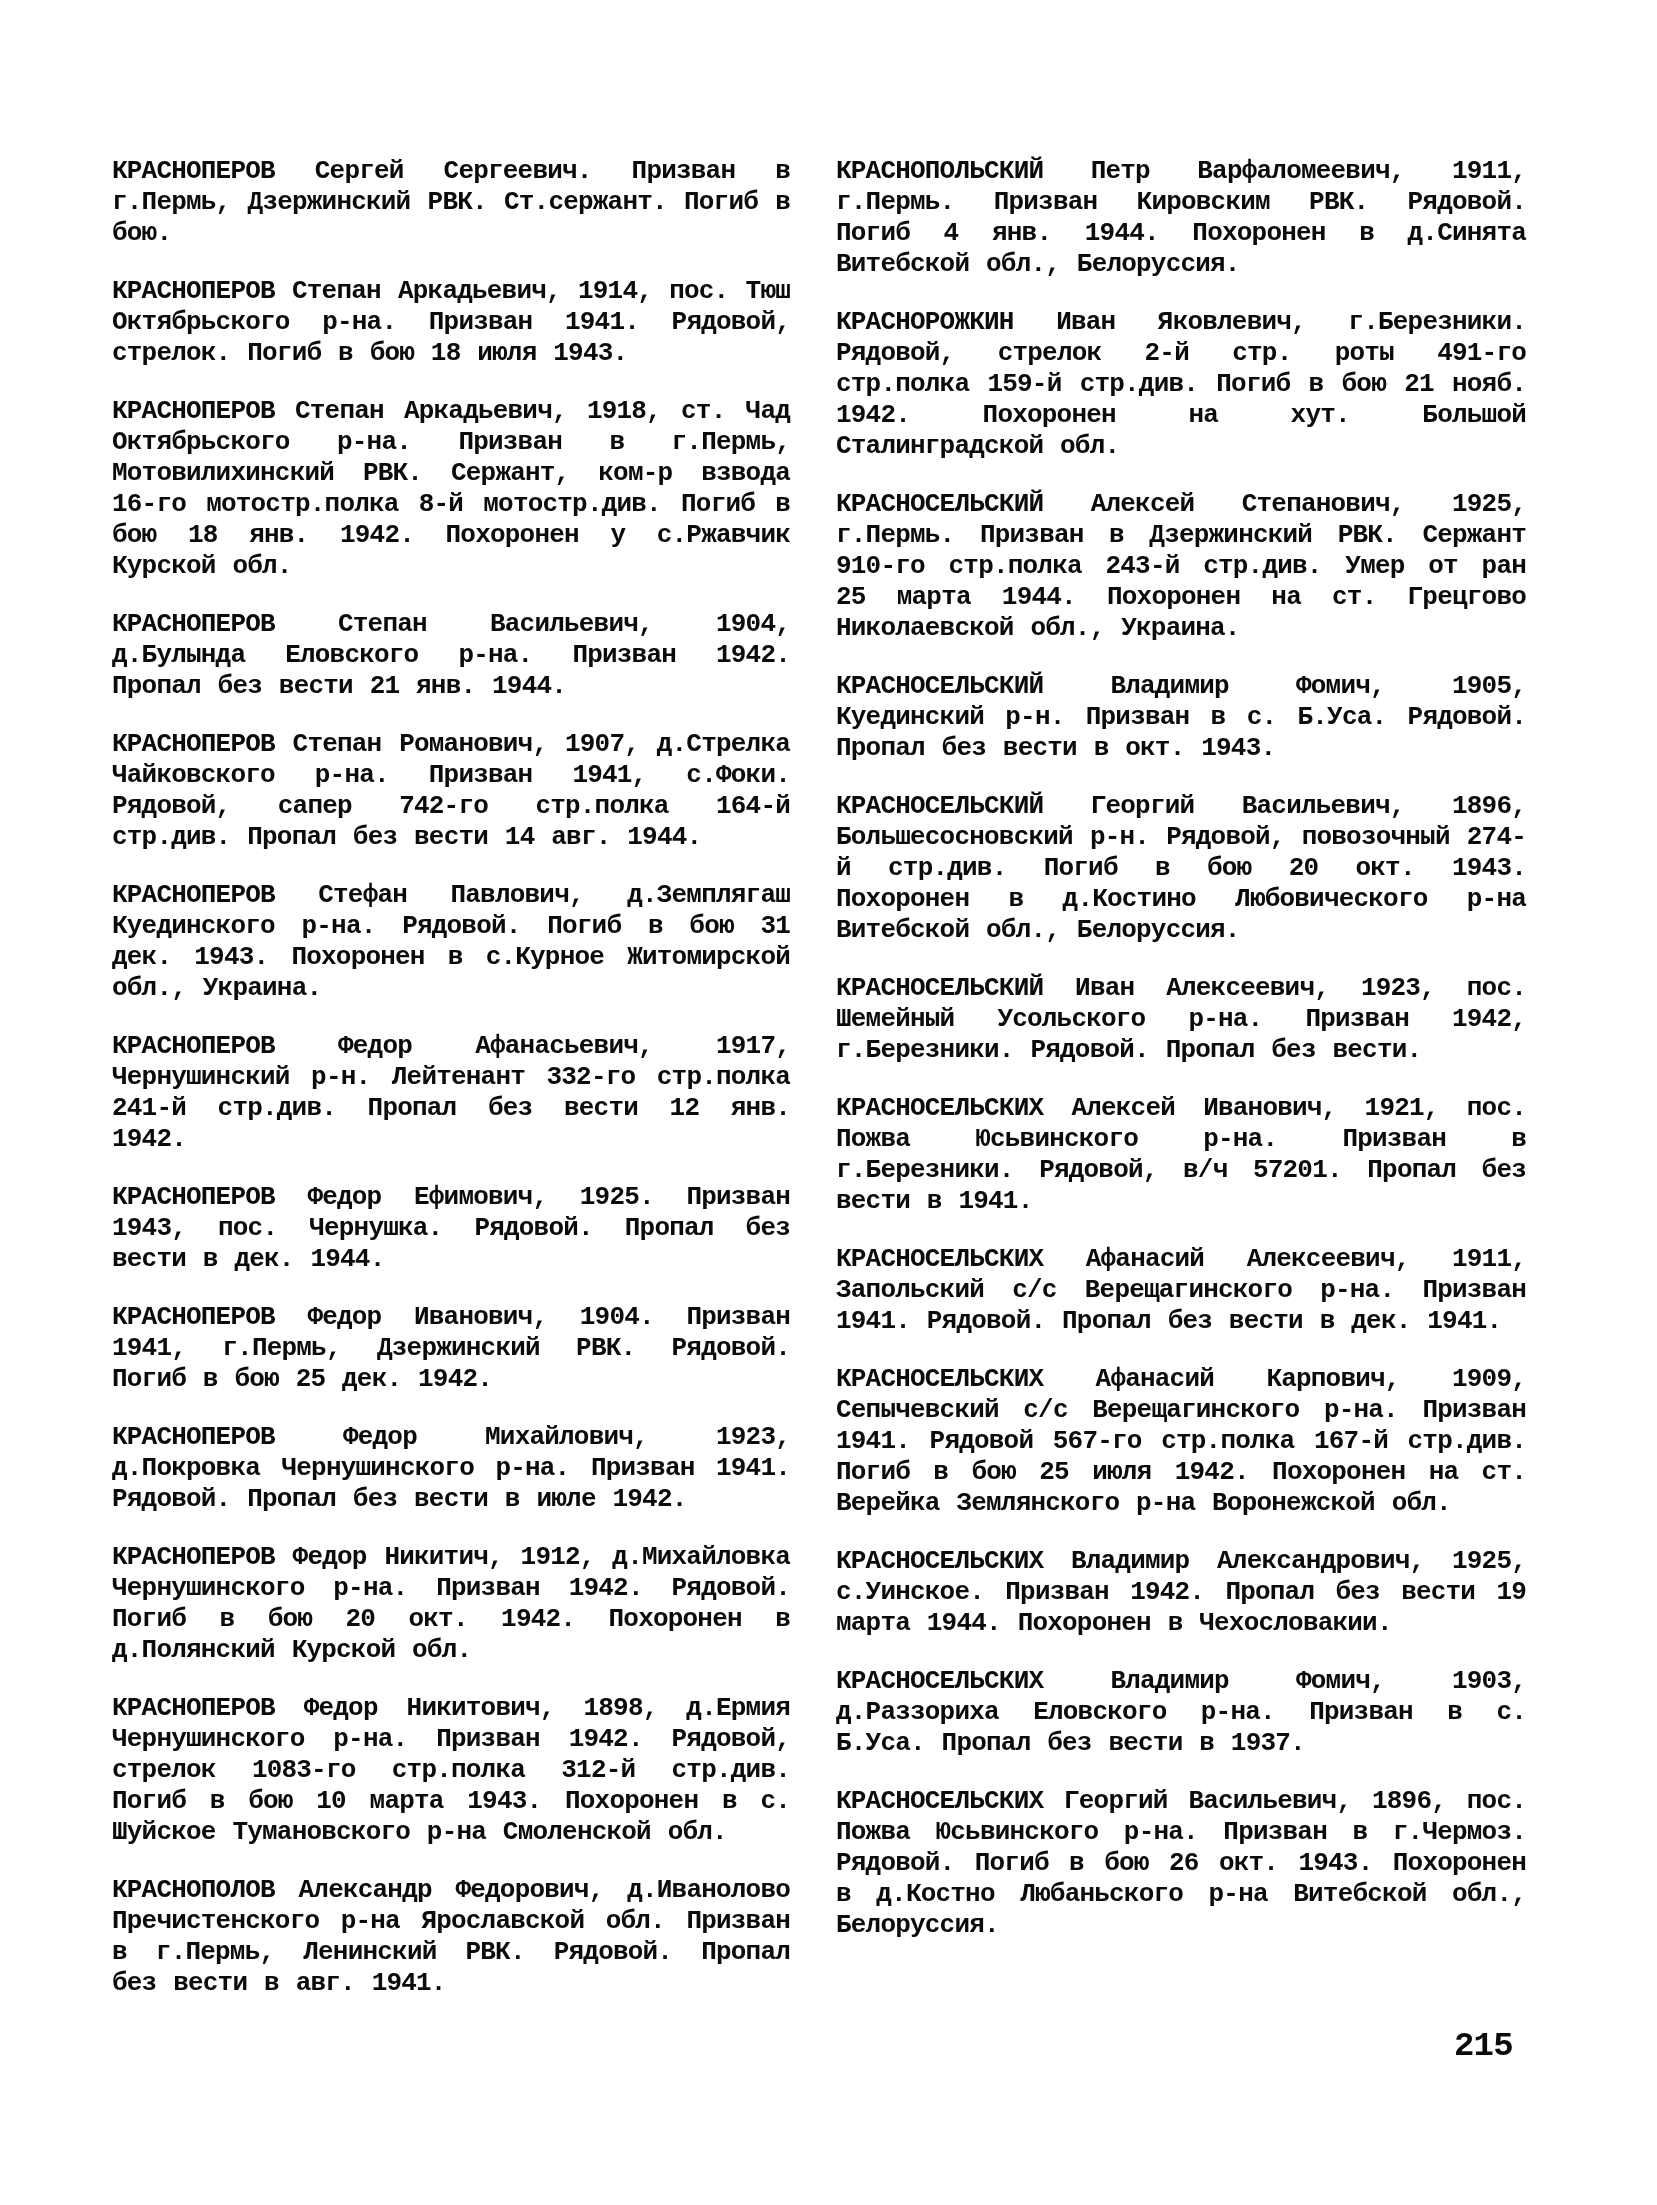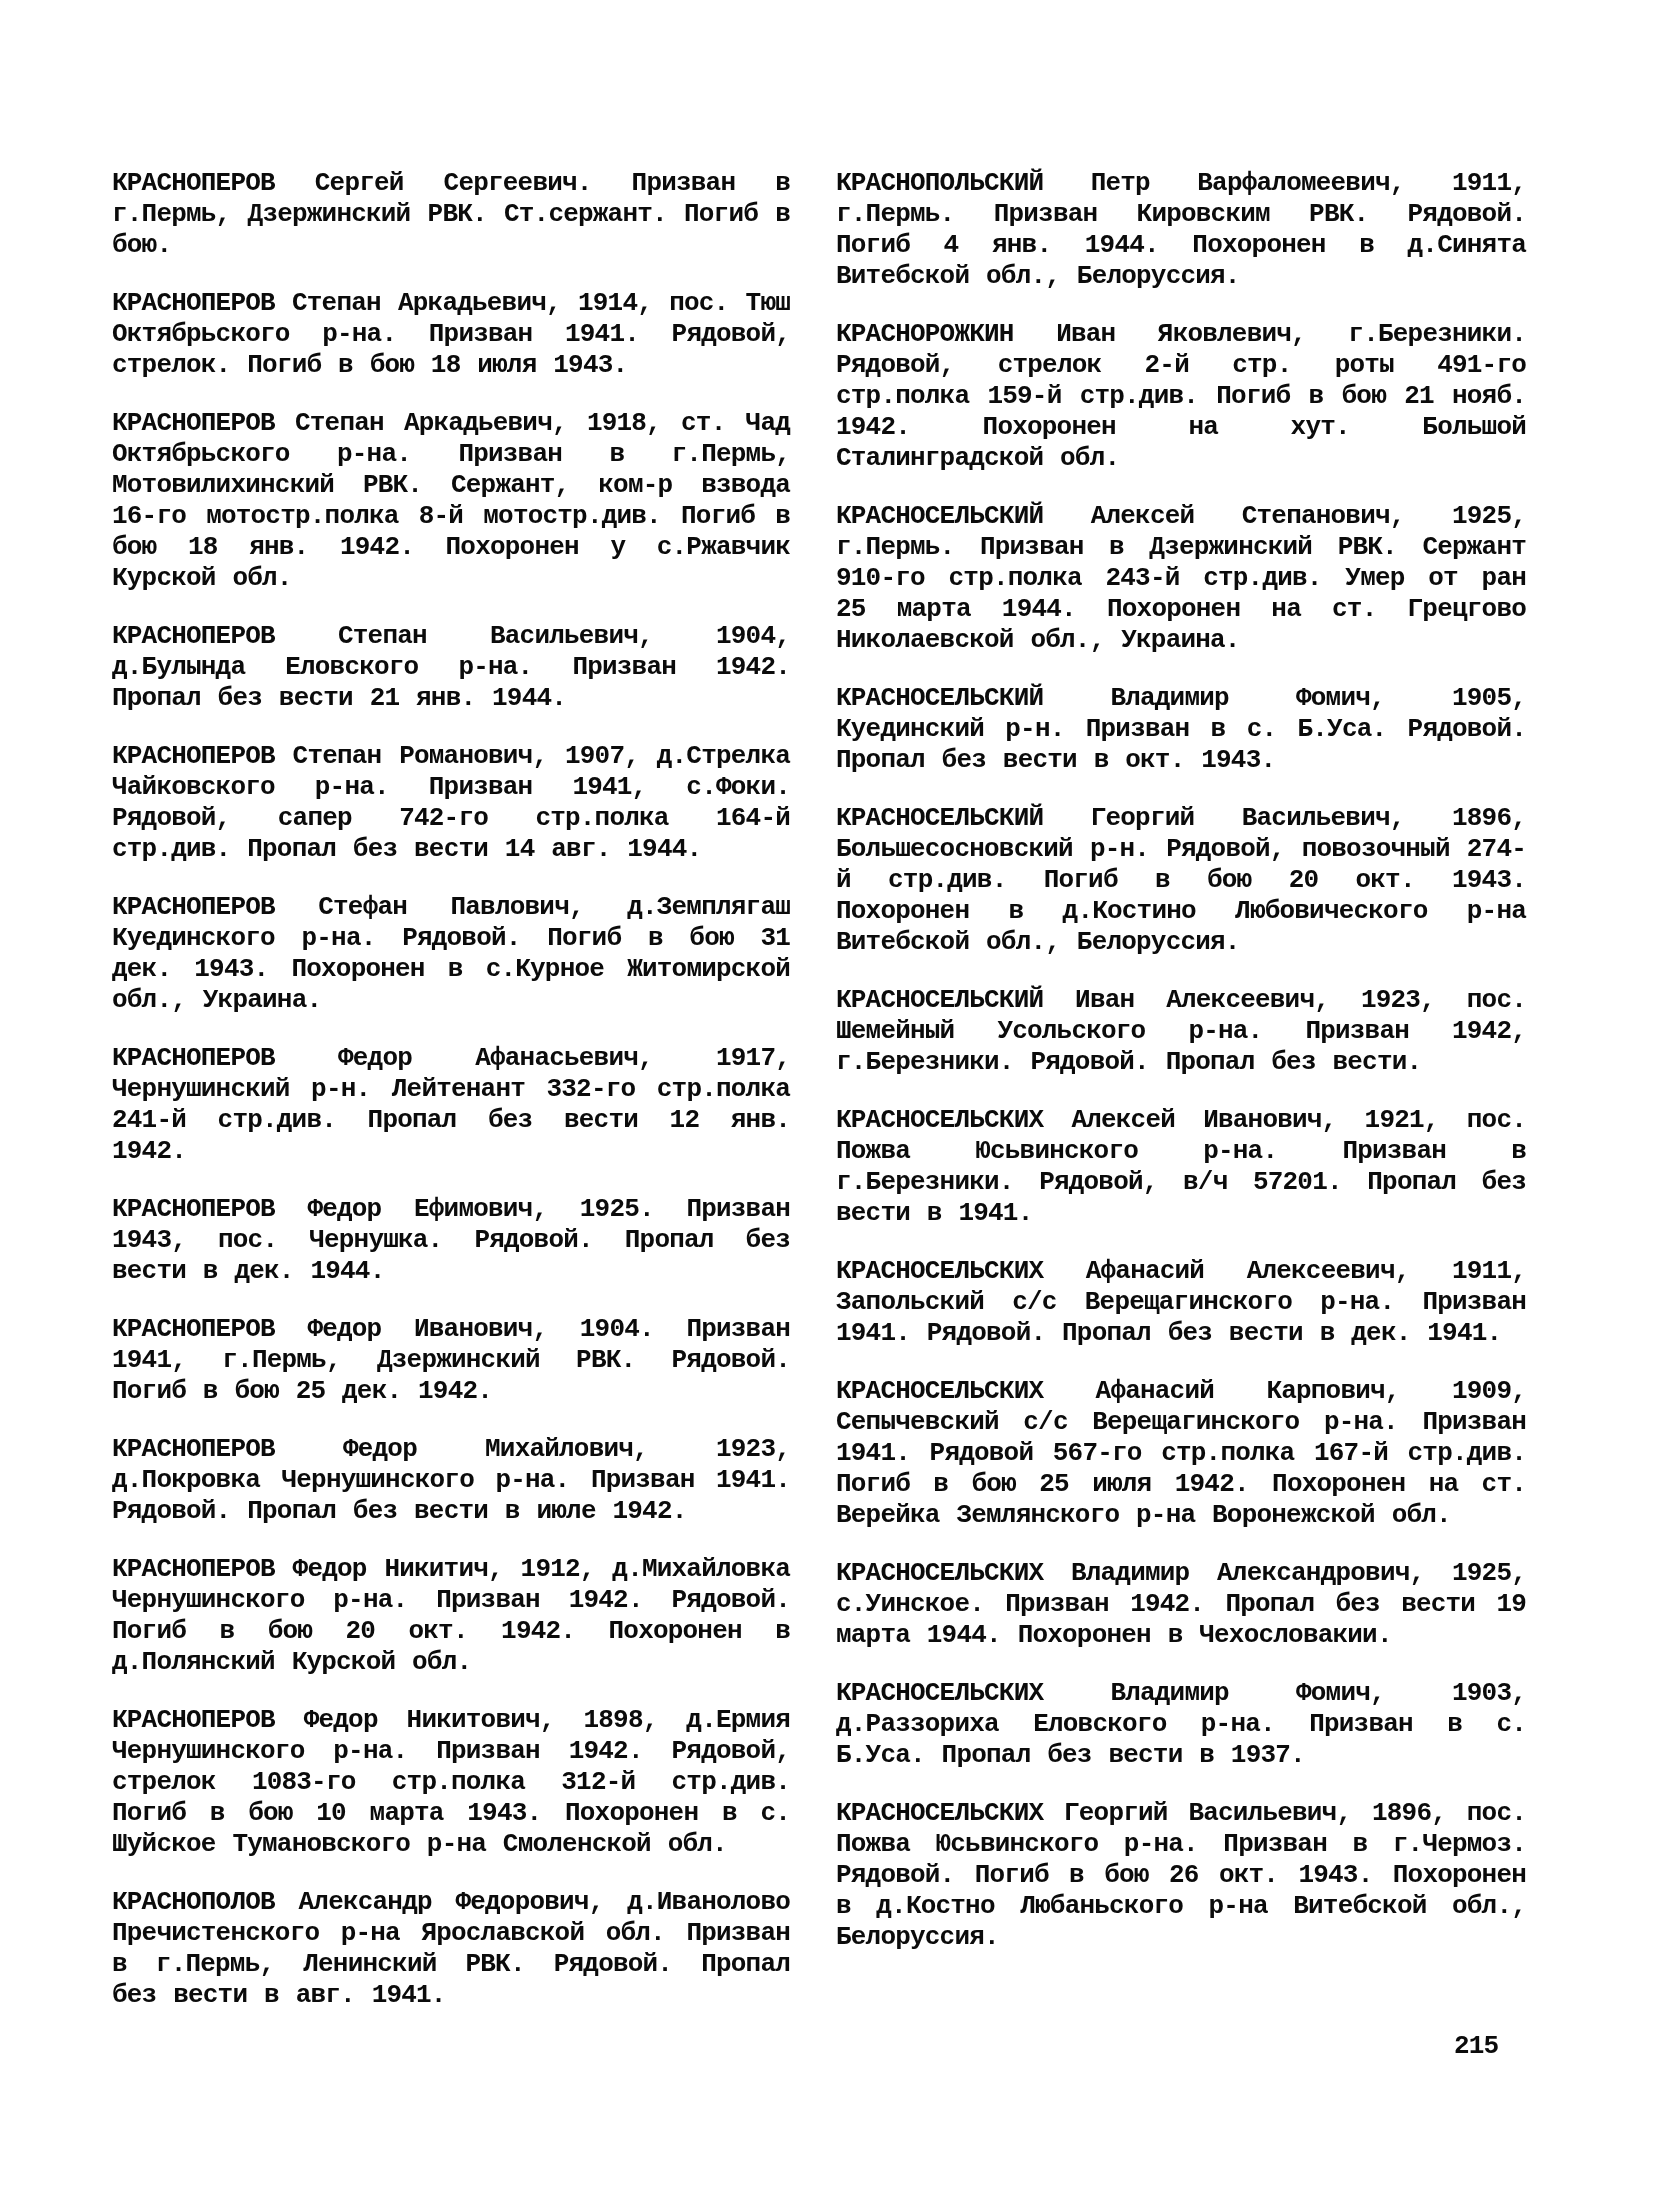--- a/index.html
+++ b/index.html
@@ -13,21 +13,21 @@
     position: relative;
     font-family: "Liberation Mono", "DejaVu Sans Mono", monospace;
   }
   .page {
     position: absolute;
     inset: 0;
     background: #ffffff;
   }
   .col {
     position: absolute;
-    top: 168px;
+    top: 156px;
   }
   .col-left {
     left: 112px;
     width: 678px;
   }
   .col-right {
     left: 836px;
     width: 690px;
   }
   .entry {
@@ -39,21 +39,21 @@
     word-spacing: 2px;
     color: #0b0b0b;
     text-align: justify;
     text-align-last: left;
     -webkit-font-smoothing: none;
   }
   .page-number {
     position: absolute;
     top: 2031px;
     left: 1454px;
-    font-size: 26px;
+    font-size: 34px;
     line-height: 31px;
     font-weight: 700;
     letter-spacing: -0.8px;
     color: #0b0b0b;
   }
 </style>
 </head>
 <body>
 
 <div class="page">

